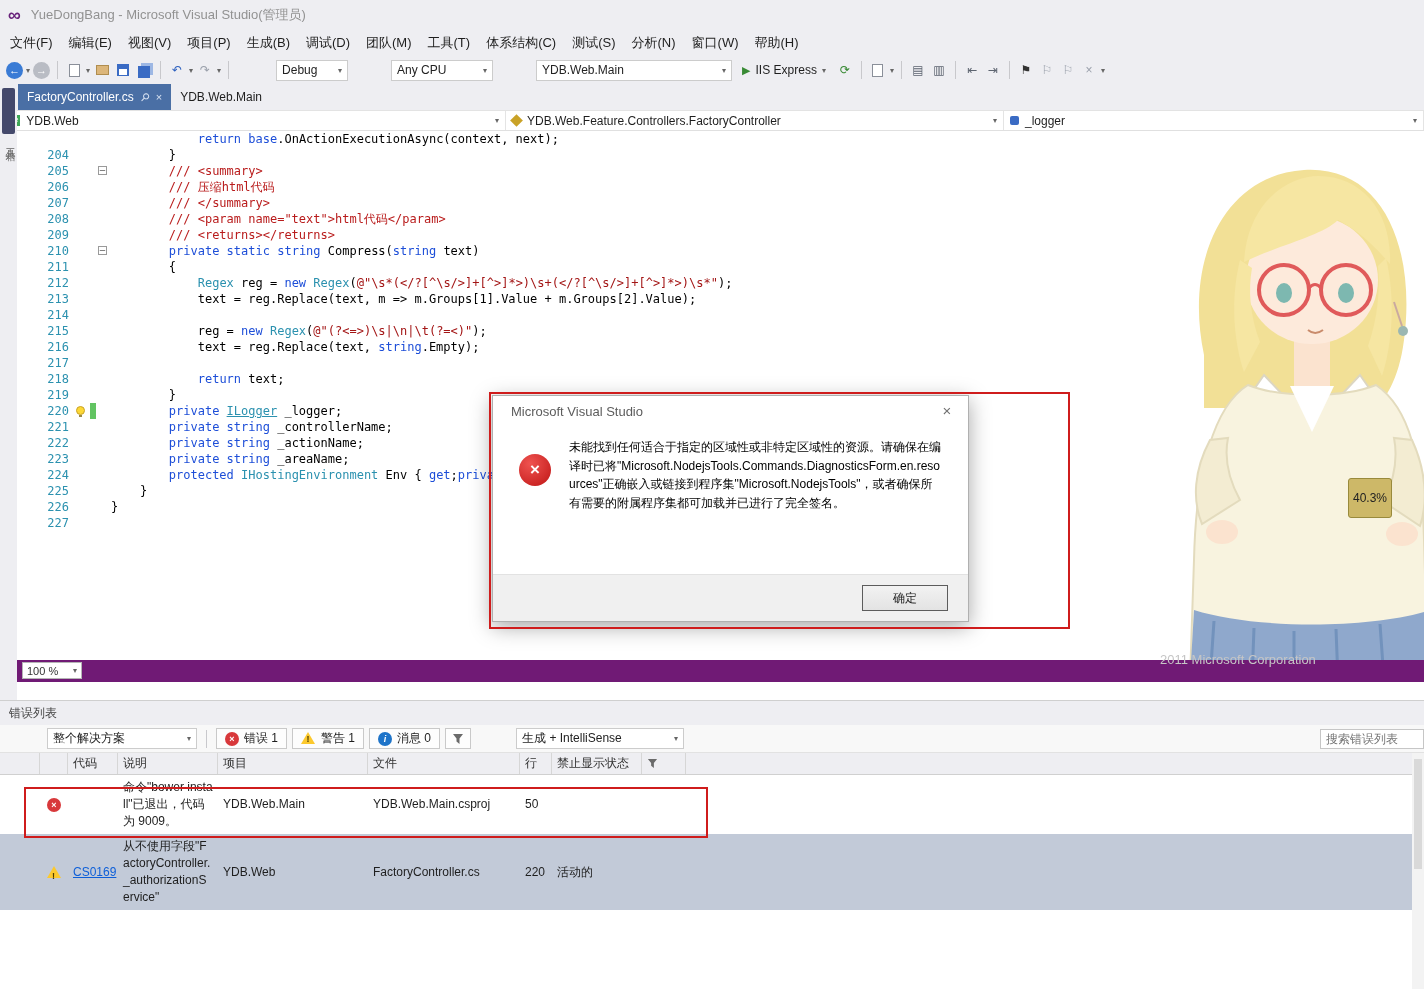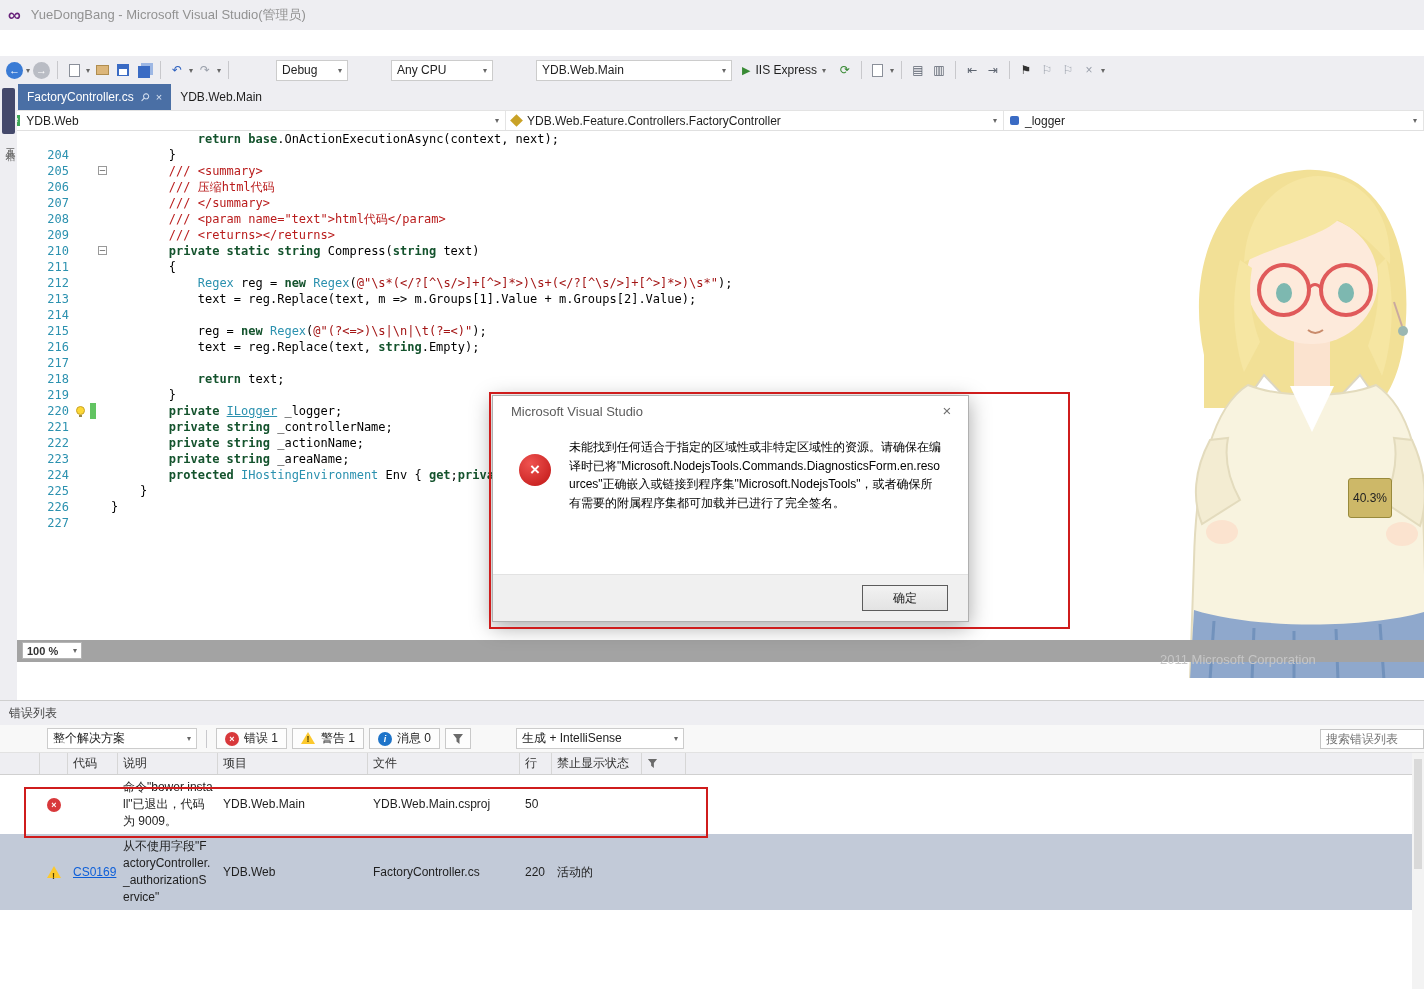--- a/index.html
+++ b/index.html
@@ -75,31 +75,31 @@
   .glyph{ width:17px; flex:0 0 17px; position:relative; }
   .bulb{ position:absolute; left:3px; top:3px; width:9px; height:9px; border-radius:50%;
          background:#fdd835; border:1px solid #c9a227; }
   .bulb::after{ content:""; position:absolute; left:2px; bottom:-3px; width:3px; height:2px; background:#9b8a45; }
   .cbar{ width:6px; flex:0 0 6px; }
   .cbar.on{ background:#62c462; }
   .foldm{ width:15px; flex:0 0 15px; position:relative; }
   .foldbox{ position:absolute; left:2px; top:3px; width:9px; height:9px; border:1px solid #9a9a9a;
             background:#fff; font-size:9px; line-height:7px; text-align:center; color:#333; }
   .codetext{ white-space:pre; }
-  .tk-kw{ color:#14532d;font-weight:bold; } .tk-ty{ color:#2b91af; } .tk-tyu{ color:#2b91af; text-decoration:underline; }
+  .tk-kw{ color:#1d4ed8; } .tk-ty{ color:#2b91af; } .tk-tyu{ color:#2b91af; text-decoration:underline; }
   .tk-st{ color:#a31515; } .tk-cm{ color:#b91c1c; } .tk-pl{ color:#000; }
 
   .wallpaper{ position:absolute; right:0; top:9px; }
   .watermark{ position:absolute; left:1160px; top:652px; font-size:13px; color:#c6c6c6; z-index:5; }
   .cpu-badge{ position:absolute; left:1348px; top:478px; width:44px; height:40px; background:#cdb868;
               border:1px solid #998a3c; border-radius:3px; display:flex; align-items:center;
               justify-content:center; font-size:12px; color:#222; z-index:20; }
 
   
-  .zoomstrip{ position:absolute; left:17px; top:640px; right:0; height:22px; background:#a3a3a3;font-weight:bold; }
+  .zoomstrip{ position:absolute; left:17px; top:660px; right:0; height:22px; background:#701a75; }
   .zoomctl{ position:absolute; left:5px; top:2px; width:60px; height:17px; border:1px solid #b5b5b5;
             background:#fff; display:flex; align-items:center; padding:0 4px; font-size:11px; color:#333; }
   .zoomctl .caret{ margin-left:auto; }
 
   
   .errpanel{ position:absolute; left:0; top:700px; right:0; bottom:0; background:#fff; border-top:1px solid #cfcfcf; }
   .errtitle{ height:24px; background:#eeeef2; font-size:12px; color:#444; line-height:24px; padding-left:9px; }
   .errtoolbar{ position:relative; height:28px; background:#f8f8f8; border-bottom:1px solid #e2e2e2;
                display:flex; align-items:center; gap:5px; padding:0 7px; font-size:12px; }
   .combo.scope{ width:150px; } .combo.source{ width:168px; }
@@ -159,20 +159,35 @@
 </head>
 <body>
 
 <div id="app">
 
   <div class="titlebar">
     <span class="vslogo">∞</span>
     <span class="title-text">YueDongBang - Microsoft Visual Studio(管理员)</span>
   </div>
 
+  <div class="menubar">
+      <div class="menu-item">文件(F)</div>
+      <div class="menu-item">编辑(E)</div>
+      <div class="menu-item">视图(V)</div>
+      <div class="menu-item">项目(P)</div>
+      <div class="menu-item">生成(B)</div>
+      <div class="menu-item">调试(D)</div>
+      <div class="menu-item">团队(M)</div>
+      <div class="menu-item">工具(T)</div>
+      <div class="menu-item">体系结构(C)</div>
+      <div class="menu-item">测试(S)</div>
+      <div class="menu-item">分析(N)</div>
+      <div class="menu-item">窗口(W)</div>
+      <div class="menu-item">帮助(H)</div>
+    </div>
 
   <div class="toolbar">
     <span class="circle-btn back">←</span>
     <span class="caret">▾</span>
     <span class="circle-btn fwd">→</span>
     <span class="sep"></span>
     <span class="tb-ico">
         <span class="ico-page"></span>
       </span>
     <span class="caret">▾</span>

